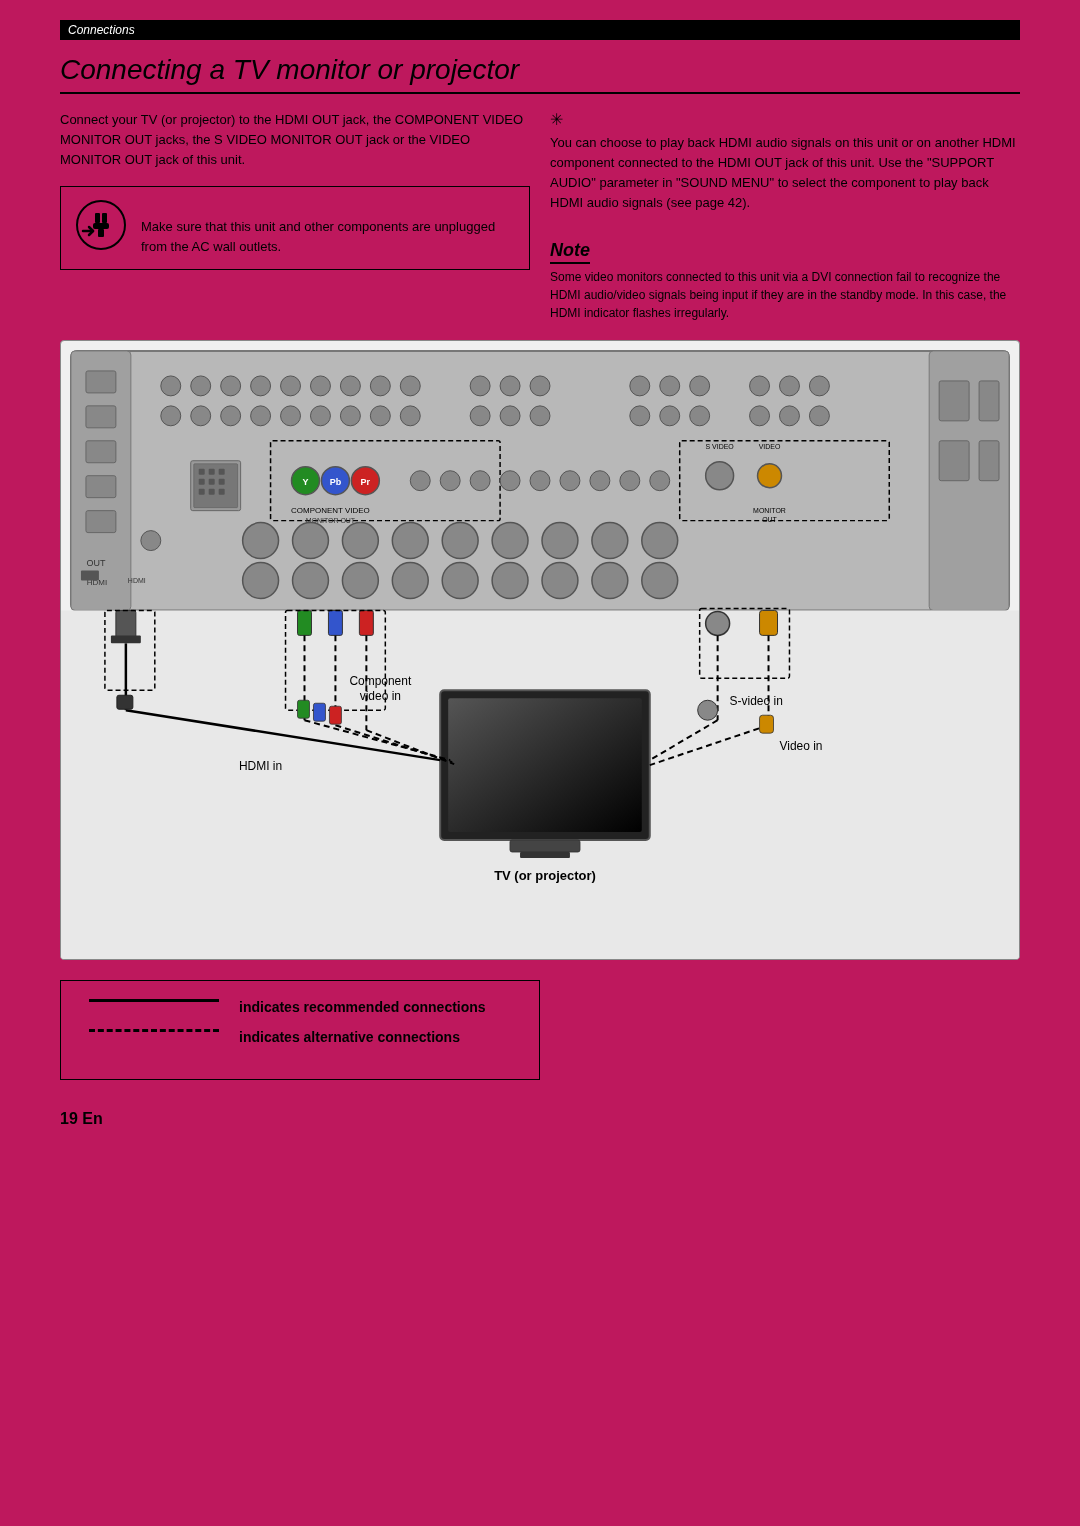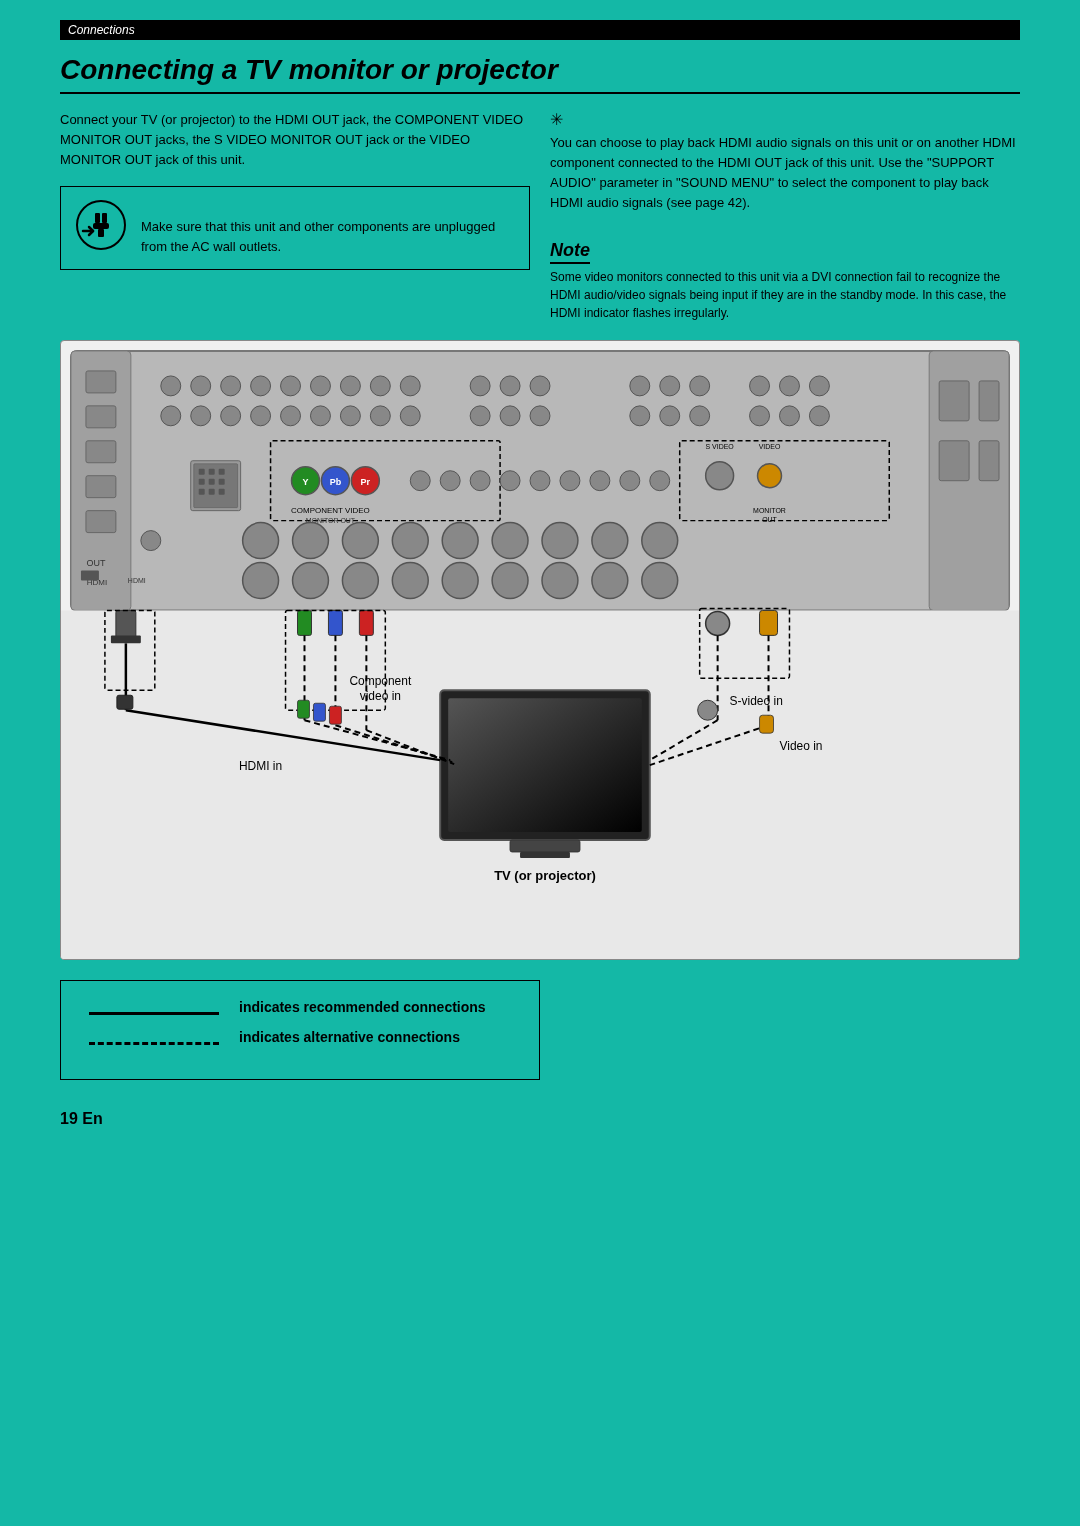--- a/index.html
+++ b/index.html
@@ -9,39 +9,39 @@
       font-size: 13px;
       color: #000;
       width: 1080px;
       min-height: 1526px;
       padding: 0;
     }
 
     .page {
       width: 1080px;
       min-height: 1526px;
-      background: #14b8a6;
+      background: #be185d;
       padding: 20px 60px 40px 60px;
     }
 
     
     .breadcrumb-bar {
       background: #000;
       color: #fff;
       font-style: italic;
       font-size: 12px;
       padding: 3px 8px;
       margin-bottom: 14px;
     }
 
     
     .page-title {
       font-size: 28px;
       font-style: italic;
-      font-weight: bold;
+      font-weight: normal;
       border-bottom: 2px solid #000;
       padding-bottom: 6px;
       margin-bottom: 16px;
     }
 
     
     .intro-columns {
       display: flex;
       gap: 20px;
       margin-bottom: 18px;
@@ -108,21 +108,21 @@
     
     .legend-box {
       border: 1px solid #000;
       padding: 18px 28px;
       margin-top: 20px;
       display: inline-block;
       min-width: 480px;
     }
     .legend-item {
       display: flex;
-      align-items: flex-end;
+      align-items: flex-start;
       margin-bottom: 14px;
       font-size: 14px;
       font-weight: bold;
     }
     .legend-item:last-child {
       margin-bottom: 16px;
     }
     .legend-line-solid {
       display: inline-block;
       width: 130px;

